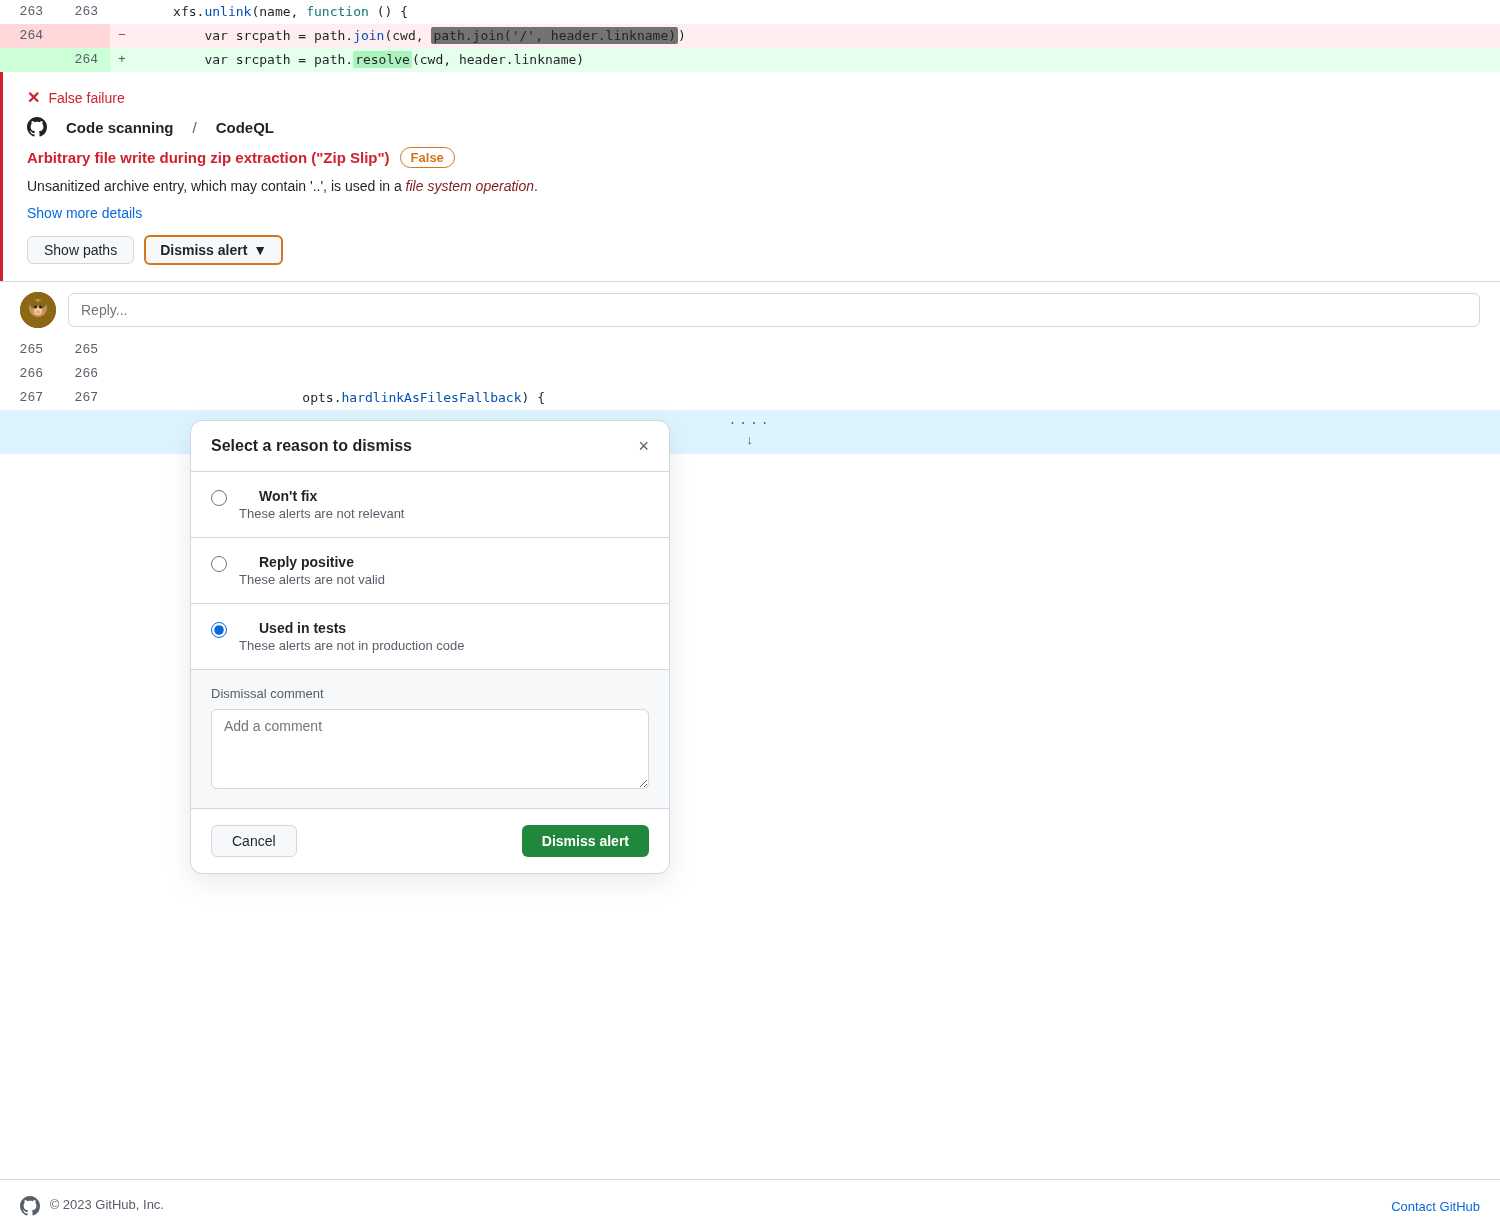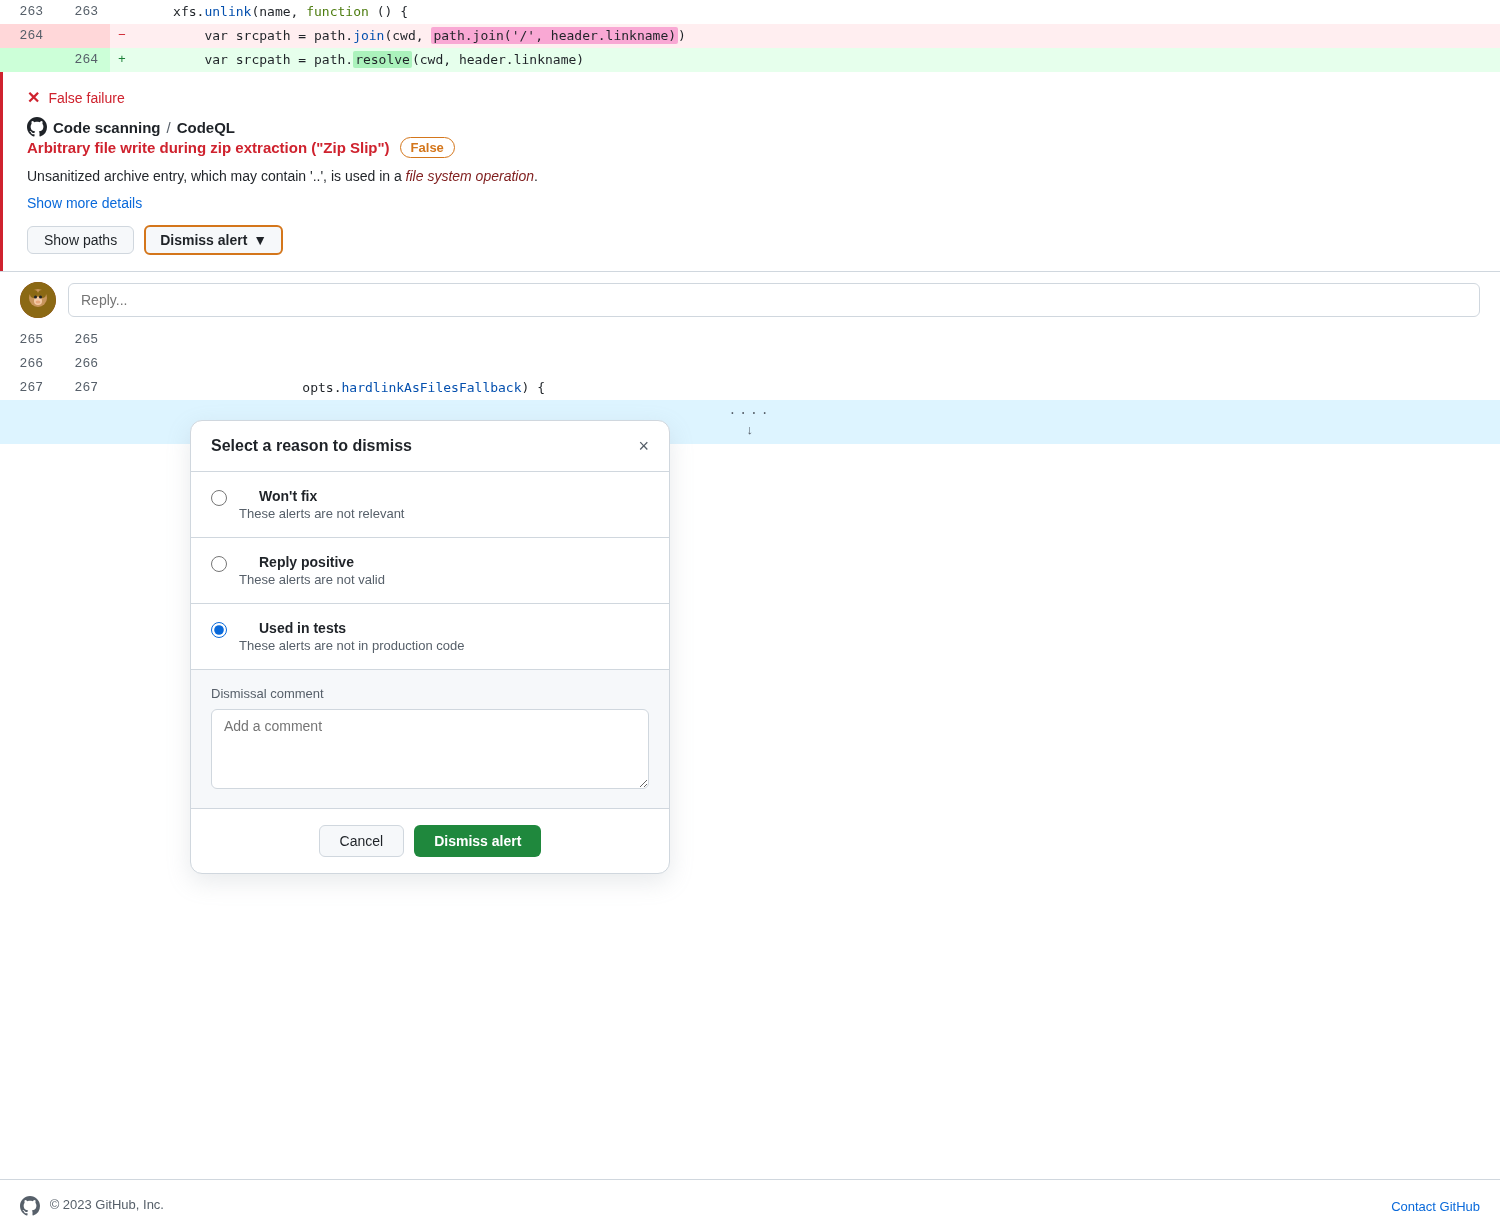--- a/index.html
+++ b/index.html
@@ -51,21 +51,21 @@
       background: #fff;
     }
     .diff-sign {
       width: 20px;
       text-align: center;
       color: #57606a;
     }
     .diff-row.removed .diff-sign { color: #cf222e; }
     .diff-row.added .diff-sign { color: #1a7f37; }
 
-    .code-keyword { color: #4d7c0f; }
+    .code-keyword { color: #0f766e; }
     .code-blue { color: #0550ae; }
 
     
     .check-panel {
       border-left: 3px solid #cf222e;
       background: #fff;
       padding: 16px 20px 16px 24px;
       margin: 0;
     }
     .check-failure-header {
@@ -77,24 +77,25 @@
       margin-bottom: 10px;
     }
     .check-failure-header .x-icon {
       color: #cf222e;
       font-weight: bold;
       font-size: 16px;
     }
     .check-source {
       display: flex;
       align-items: center;
-      gap: 6px;
+      gap: 19px;
       font-size: 15px;
       font-weight: 600;
       color: #1f2328;
+      margin-bottom: 10px;
     }
     .check-source .separator {
       font-weight: 400;
       color: #57606a;
     }
     .check-title {
       font-size: 15px;
       font-weight: 700;
       color: #cf222e;
       margin-bottom: 8px;
@@ -295,21 +296,21 @@
       border-radius: 6px;
       padding: 8px 12px;
       font-size: 14px;
       color: #57606a;
       background: #fff;
       resize: vertical;
       font-family: inherit;
     }
     .modal-footer {
       display: flex;
-      justify-content: center;
+      justify-content: space-between;
       gap: 10px;
       padding: 16px 20px;
       border-top: 1px solid #d0d7de;
     }
     .btn-cancel {
       border: 1px solid #d0d7de;
       background: #f6f8fa;
       color: #1f2328;
       padding: 7px 20px;
       border-radius: 6px;
@@ -348,21 +349,21 @@
       <td style="font-family: monospace; font-size:13px; padding: 2px 8px; line-height:20px;">
         &nbsp;&nbsp;&nbsp;&nbsp;xfs.<span class="code-blue">unlink</span>(name, <span class="code-keyword">function</span> () {
       </td>
     </tr>
 
     <tr class="diff-row removed">
       <td class="line-num" style="background:#ffd7d9;">264</td>
       <td class="line-num" style="background:#ffd7d9;"></td>
       <td class="diff-sign" style="color:#cf222e; background:#ffeef0;">−</td>
       <td style="font-family: monospace; font-size:13px; padding: 2px 8px; line-height:20px; background:#ffeef0;">
-        &nbsp;&nbsp;&nbsp;&nbsp;&nbsp;&nbsp;&nbsp;&nbsp;var srcpath = path.<span class="code-blue">join</span>(cwd, <span style="background:#f9a8d4; border-radius:2px; padding:1px 2px;text-align:center;">path.join('/', header.linkname)</span>)
+        &nbsp;&nbsp;&nbsp;&nbsp;&nbsp;&nbsp;&nbsp;&nbsp;var srcpath = path.<span class="code-blue">join</span>(cwd, <span style="background:#737373; border-radius:2px; padding:1px 2px;text-align:center;">path.join('/', header.linkname)</span>)
       </td>
     </tr>
 
     <tr class="diff-row added">
       <td class="line-num" style="background:#ccffd8;"></td>
       <td class="line-num" style="background:#ccffd8;">264</td>
       <td class="diff-sign" style="color:#1a7f37; background:#e6ffec;">+</td>
       <td style="font-family: monospace; font-size:13px; padding: 2px 8px; line-height:20px; background:#e6ffec;">
         &nbsp;&nbsp;&nbsp;&nbsp;&nbsp;&nbsp;&nbsp;&nbsp;var srcpath = path.<span style="background:#abf2bc; border-radius:2px; padding:1px 2px;">resolve</span>(cwd, header.linkname)
       </td>

